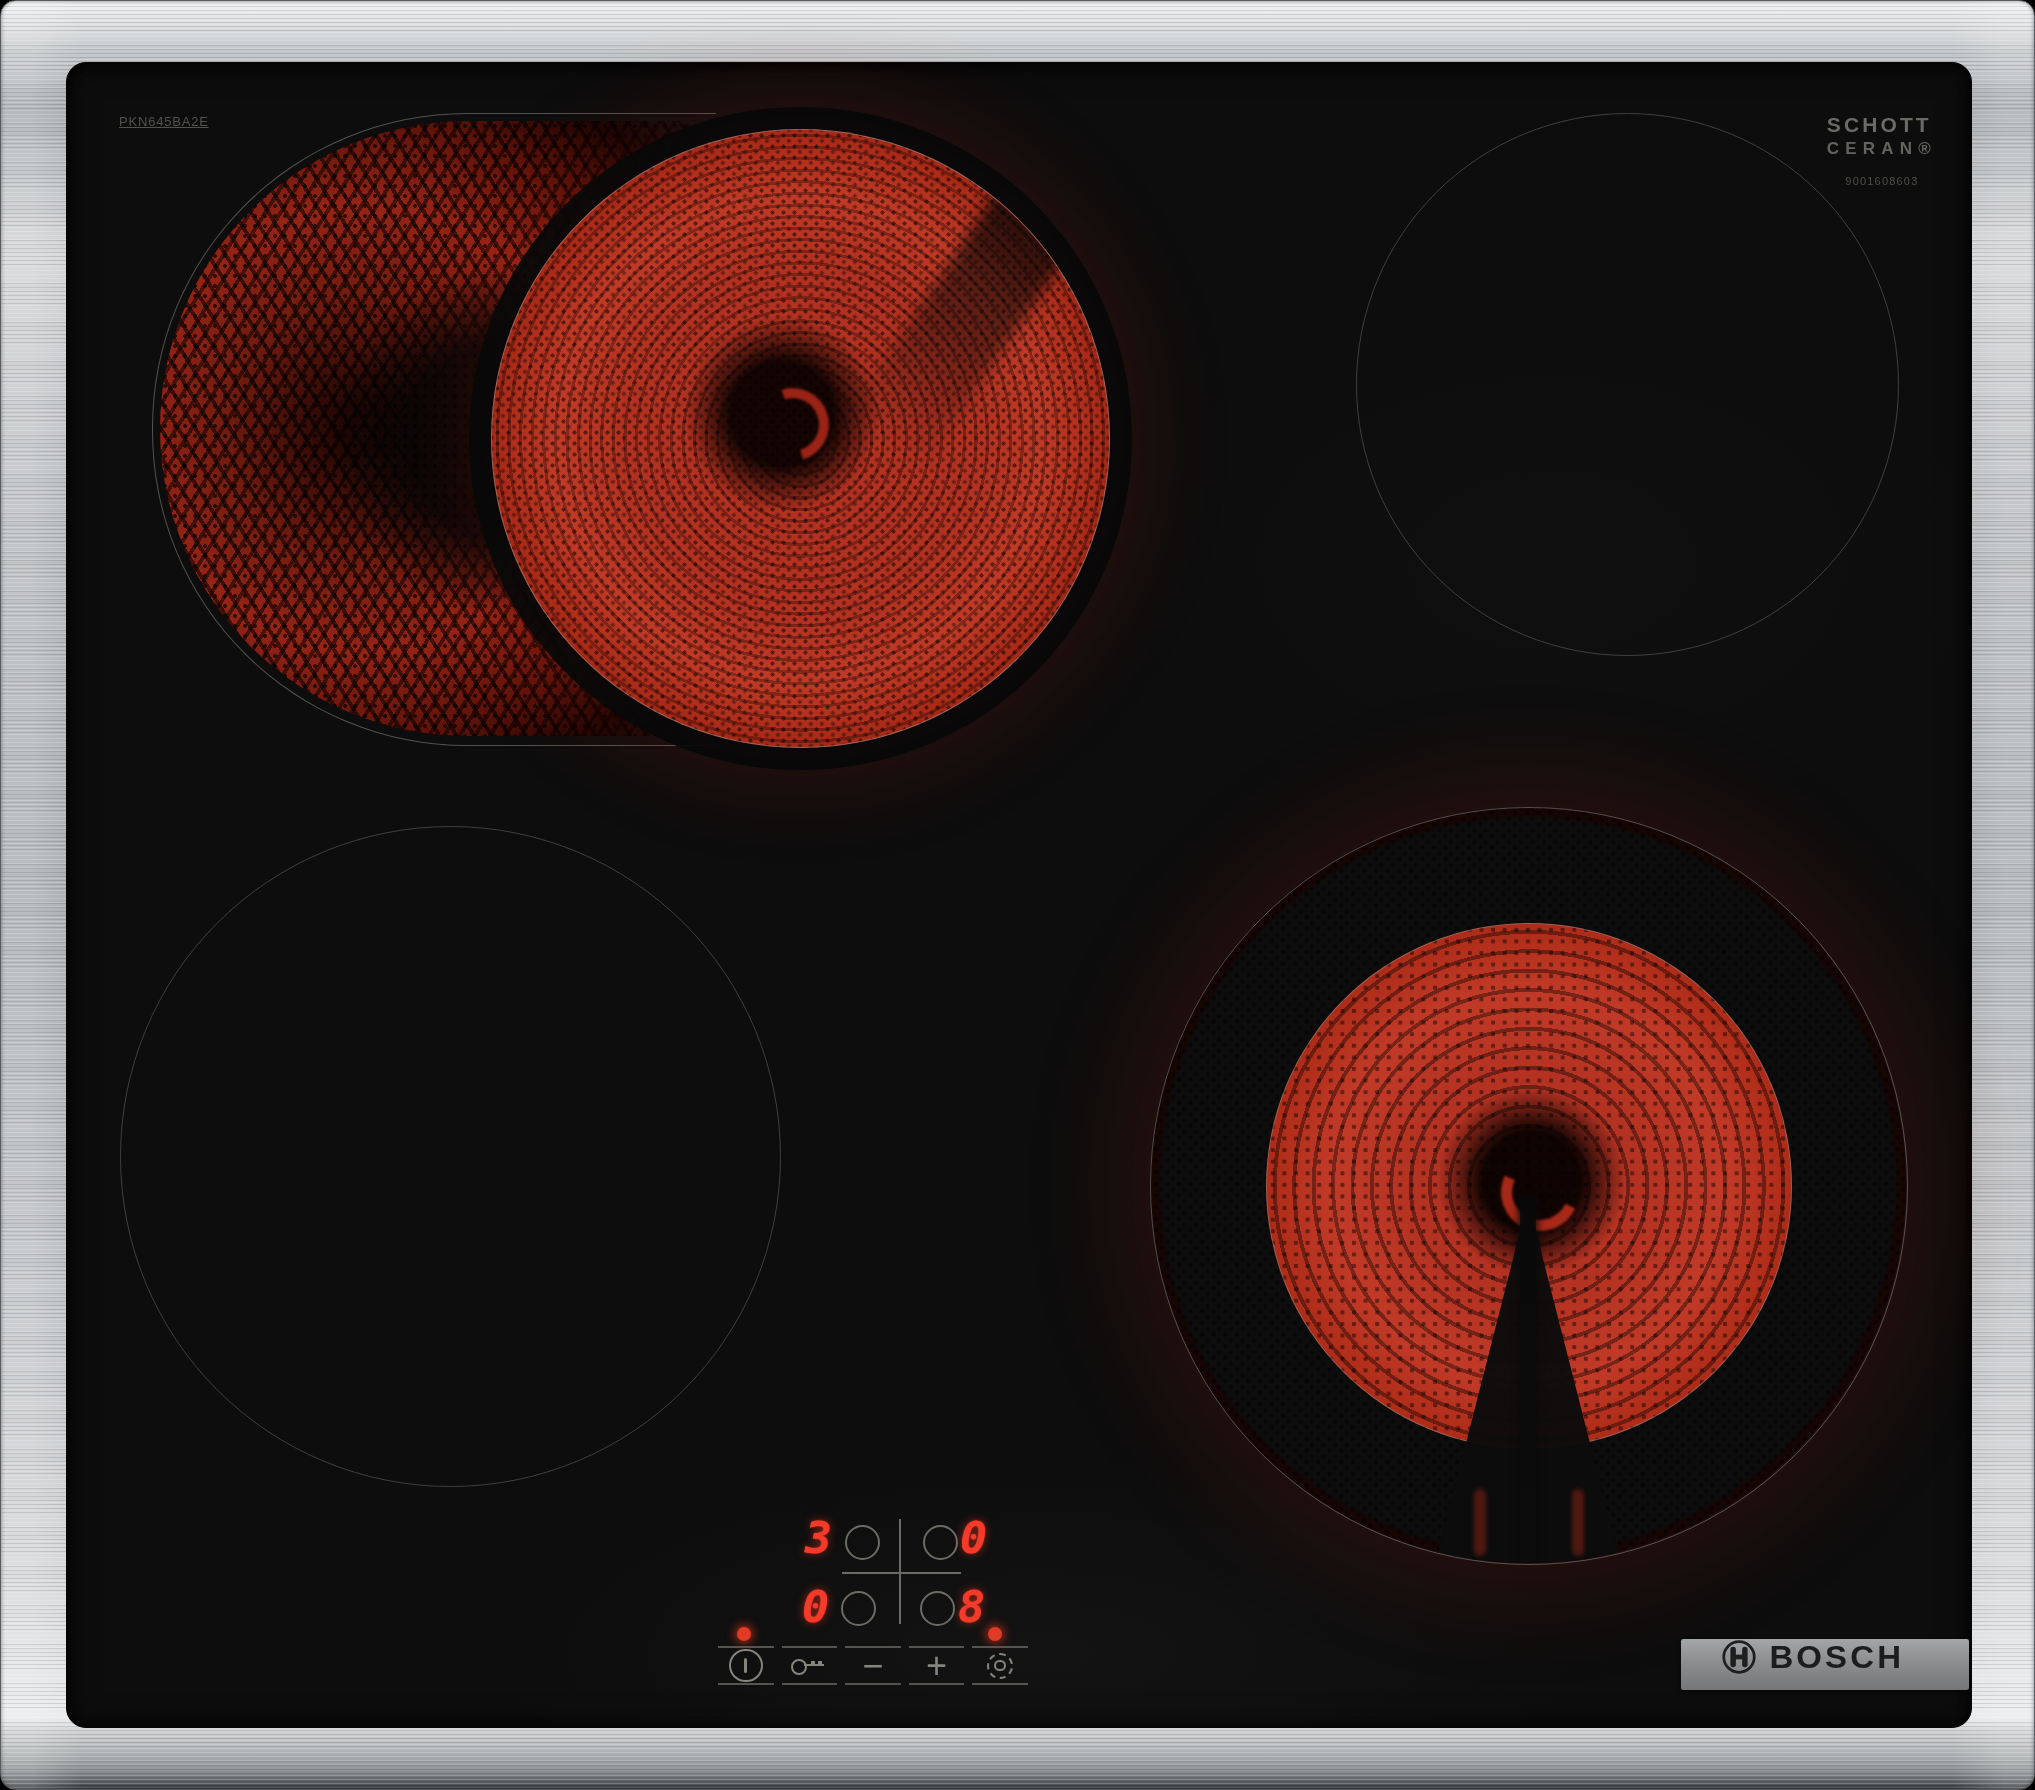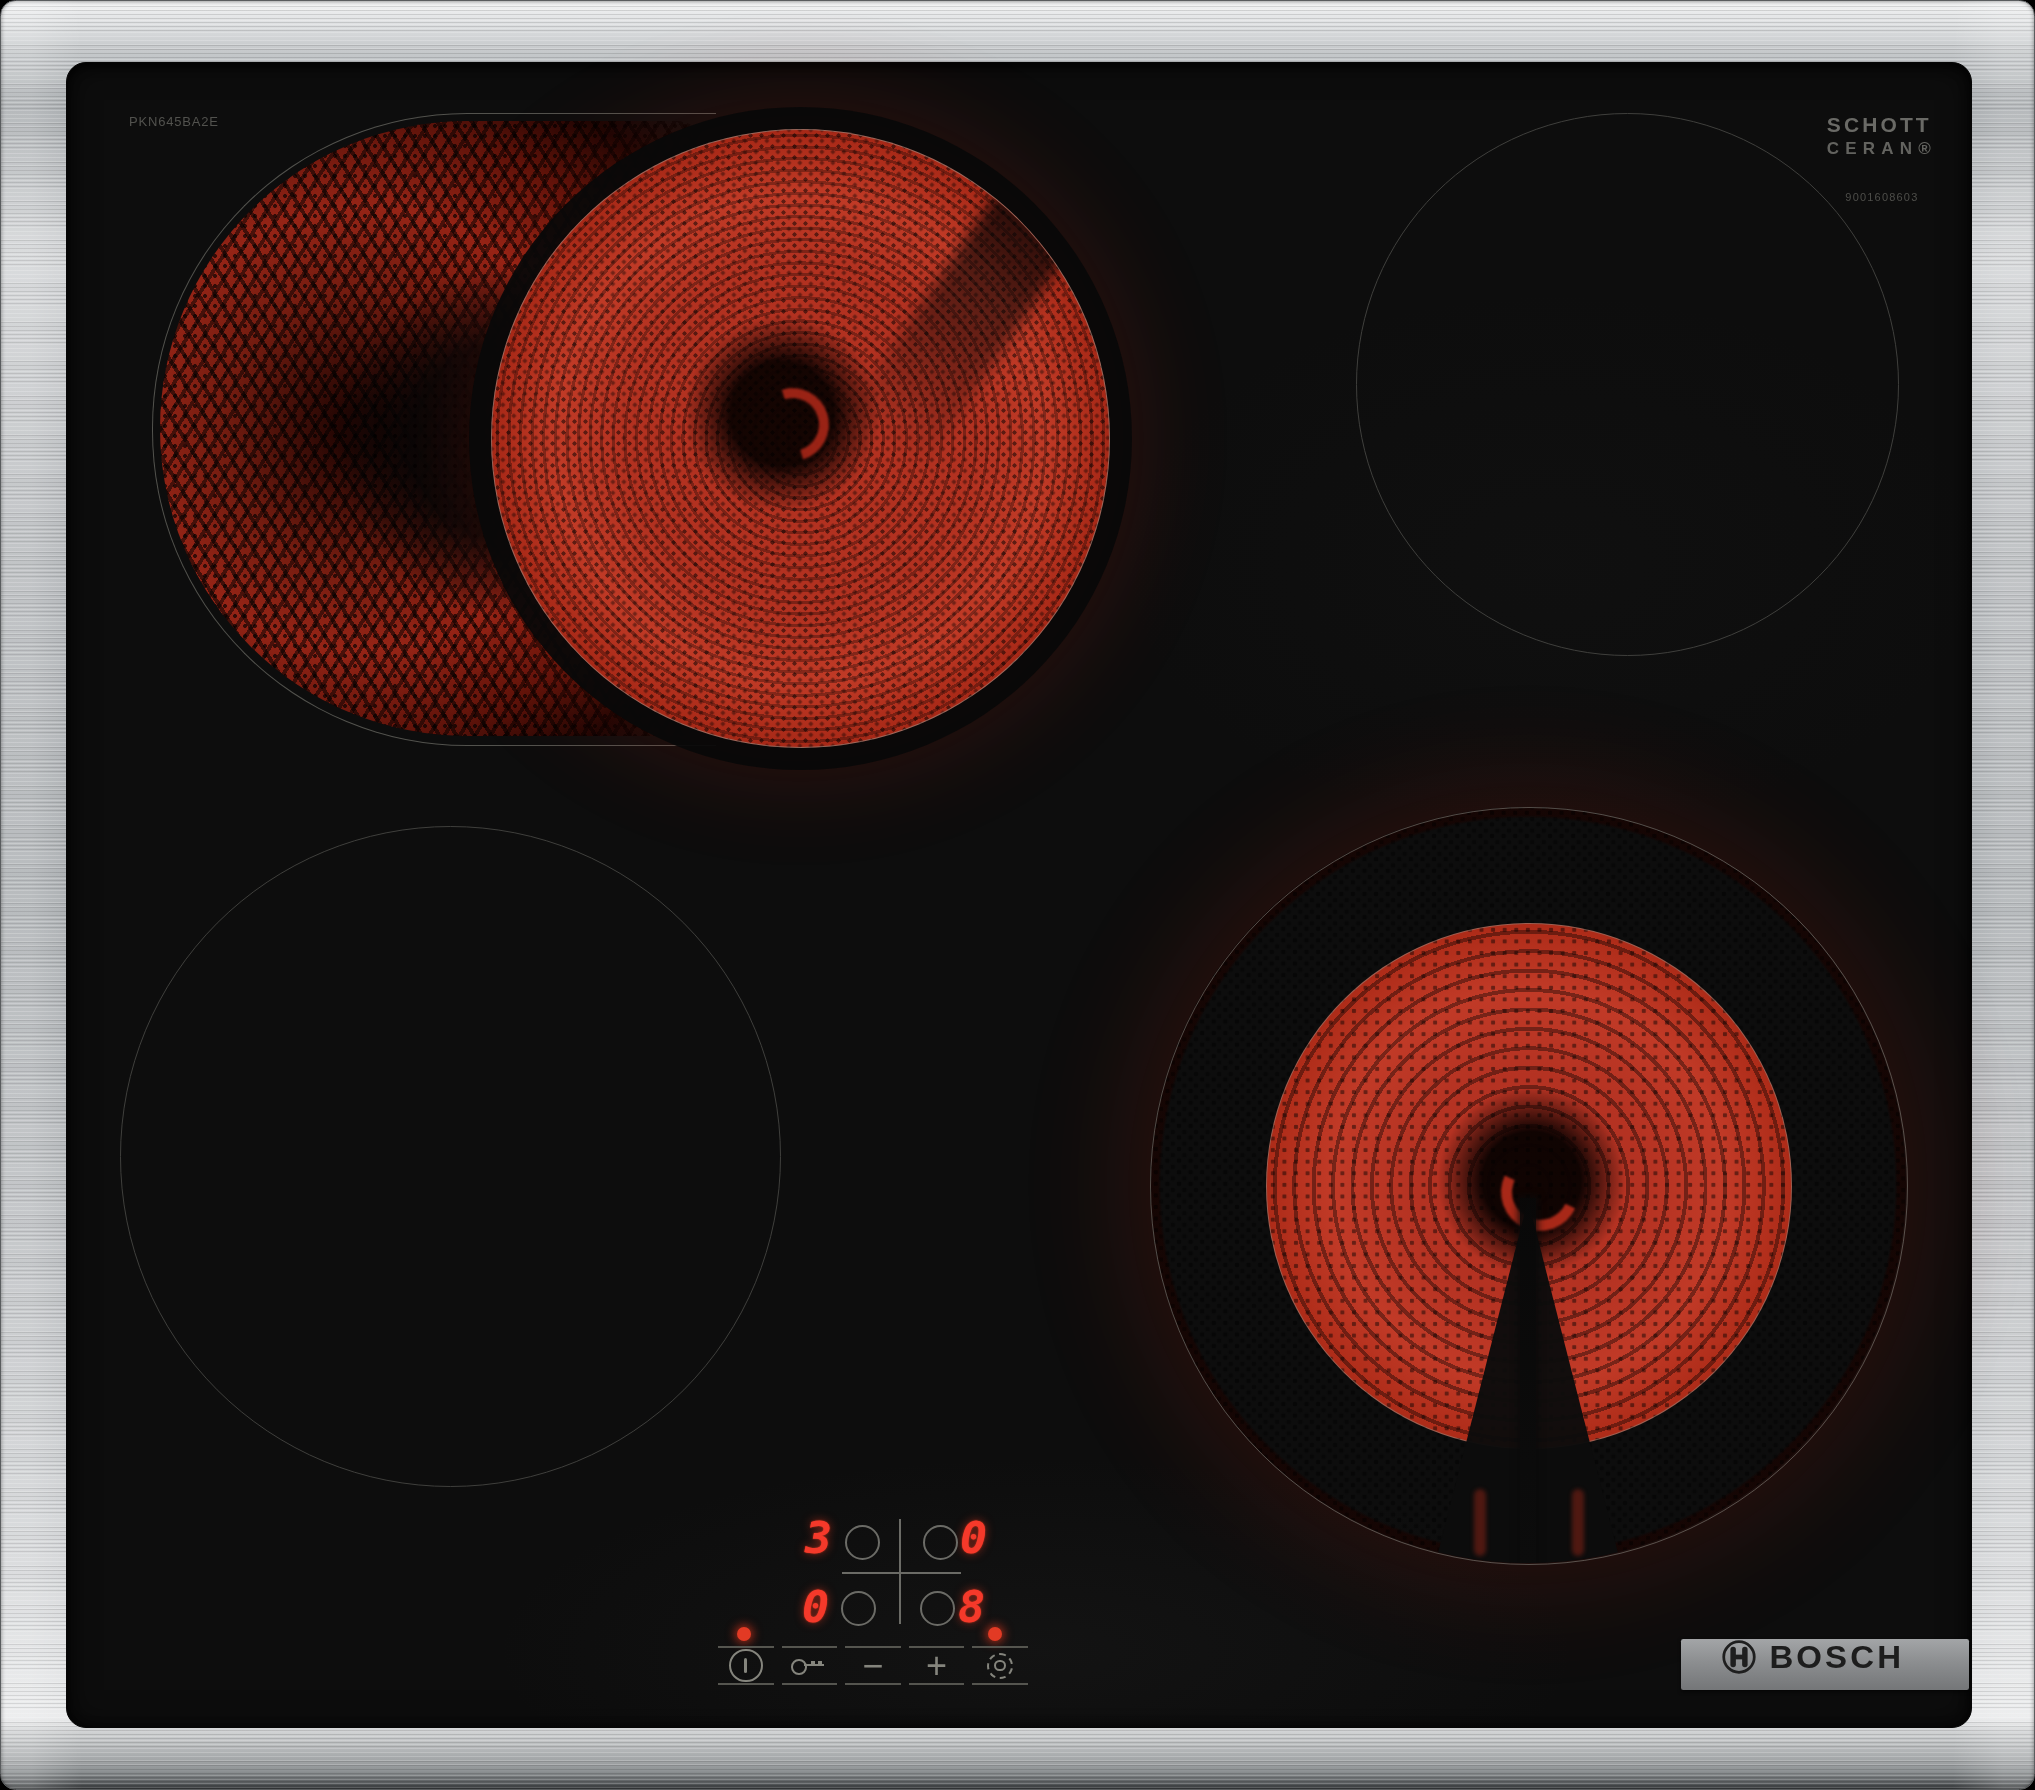--- a/index.html
+++ b/index.html
@@ -121,26 +121,26 @@
   .keylock .shaft{position:absolute;left:13px;top:6.2px;width:20px;height:2.3px;background:#85857d;}
   .keylock .t1{position:absolute;left:20px;top:3.1px;width:3.1px;height:3.9px;background:#85857d;}
   .keylock .t2{position:absolute;left:27px;top:3.1px;width:3.1px;height:3.9px;background:#85857d;}
   .pm{font-size:36px;line-height:31px;font-weight:normal;color:#85857d;}
   .dual{position:relative;width:26px;height:26px;}
   .dual .outer{position:absolute;inset:0;border-radius:50%;border:2.3px dashed #85857d;}
   .dual .inner{position:absolute;left:7px;top:7px;width:7.8px;height:7.8px;
     border-radius:50%;border:2.3px solid #85857d;}
 
   
-  .model{position:absolute;left:62px;top:51px;font-size:13px;color:#52524e;
-    letter-spacing:0.8px;}
+  .model{position:absolute;left:52px;top:51px;font-size:13px;color:#52524e;
+    letter-spacing:0.8px;text-decoration:underline;}
   .schott{position:absolute;right:34px;top:50px;text-align:left;color:#67676а;}
   .schott .l1{font-size:21px;font-weight:bold;letter-spacing:3.1px;color:#6a6a66;}
   .schott .l2{font-size:17px;font-weight:bold;letter-spacing:6.2px;color:#63635f;margin-top:1.6px;}
-  .schott .sn{font-size:11px;color:#4e4e4a;letter-spacing:1.2px;margin-top:32px;text-align:center;}
+  .schott .sn{font-size:11px;color:#4e4e4a;letter-spacing:1.2px;margin-top:16px;text-align:center;}
   .bosch-plate{position:absolute;left:1614px;top:1576px;width:288px;height:51px;
     border-radius:2.3px;display:flex;align-items:flex-start;padding-left:40px;gap:12.4px;
     box-sizing:border-box;
     background:linear-gradient(180deg,#a3a5a7,#8c8e90 45%,#747678);
     box-shadow:0 1.6px 3.9px rgba(0,0,0,.55);}
   .bosch-word{font-weight:bold;font-size:33px;letter-spacing:3.1px;color:#1d1d1d;
     transform:scaleY(.95);}
 </style>
 </head>
 <body>

